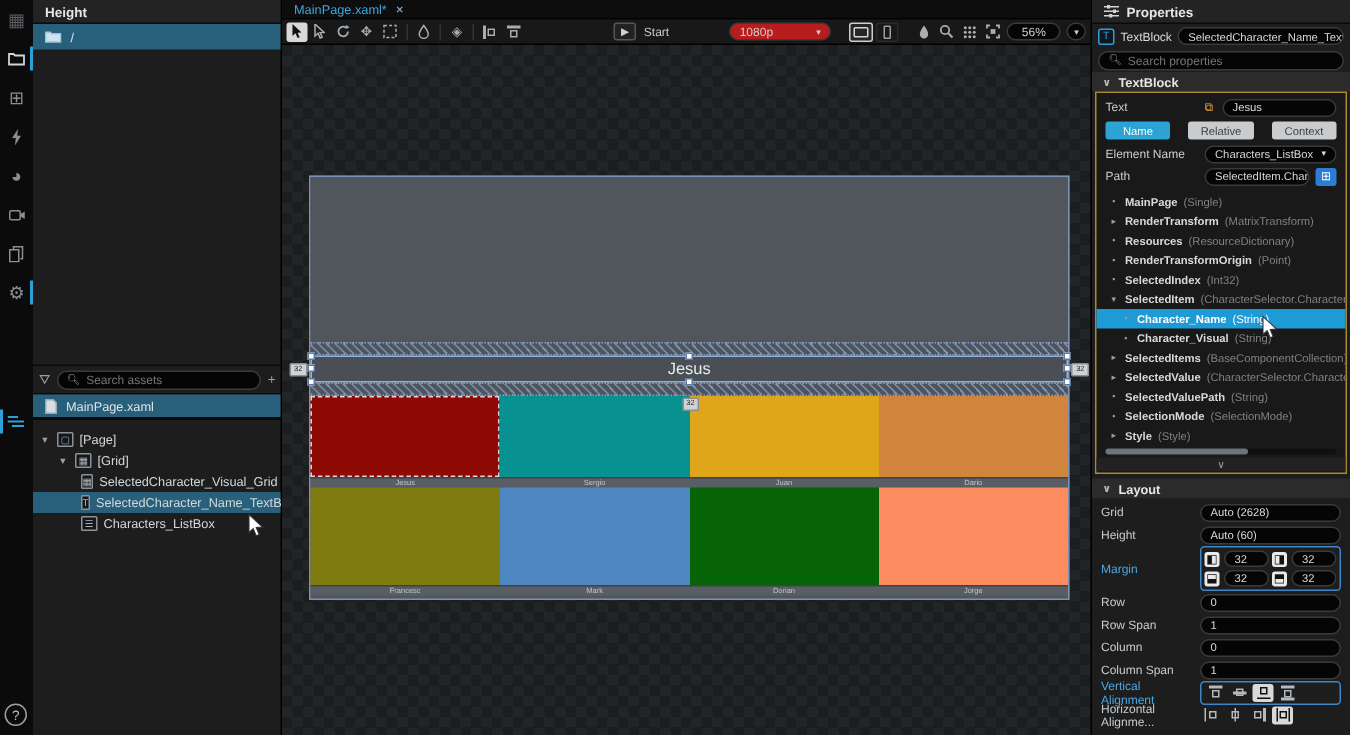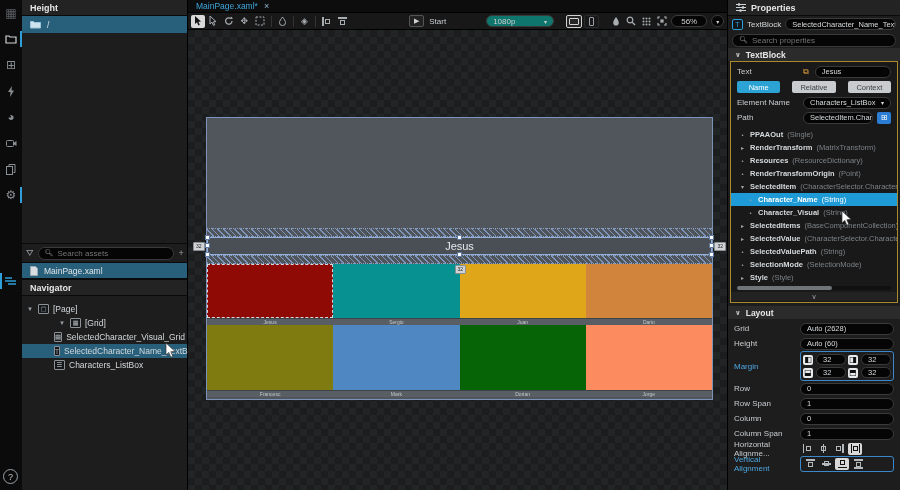--- a/index.html
+++ b/index.html
@@ -35,21 +35,21 @@
   .tabbar{height:13px;background:#0d0d0d;display:flex;align-items:center;padding:0 8px;gap:6px;border-bottom:1px solid #000;}
   .tabname{font-size:8.5px;color:#3fa7dc;}
   .tabclose{font-size:9px;color:#8fb9d2;}
   .toolbar{height:17px;background:#181818;border-bottom:1px solid #000;display:flex;align-items:center;padding:0 3px;gap:2px;font-size:9px;}
   .tbtn{width:15px;height:13px;display:flex;align-items:center;justify-content:center;color:#a8adb2;border-radius:2px;font-size:9px;}
   .tbtn.active{background:#d9d9d9;color:#111;}
   .tsep{width:1px;height:11px;background:#333;margin:0 2px;}
   .startgrp{display:flex;align-items:center;gap:5px;margin-left:58px;}
   .startbtn{width:15px;height:12px;border:1px solid #555;border-radius:2px;display:flex;align-items:center;justify-content:center;color:#cfd3d6;font-size:7px;background:#222;}
   .start-label{font-size:8px;color:#c8ccd0;}
-  .res-pill{margin-left:38px;width:74px;height:12px;background:#0f766e;border:1px solid #3a3a3a;border-radius:6px;display:flex;align-items:center;justify-content:space-between;padding:0 6px;font-size:8px;color:#cfcfcf;gap:28px;}
+  .res-pill{margin-left:38px;width:74px;height:12px;background:#b91c1c;border:1px solid #3a3a3a;border-radius:6px;display:flex;align-items:center;justify-content:space-between;padding:0 6px;font-size:8px;color:#cfcfcf;gap:28px;}
   .devbtn{width:17px;height:13px;border:1px solid #2a2a2a;border-radius:2px;display:flex;align-items:center;justify-content:center;}
   .devbtn.active{border-color:#cfcfcf;background:#262626;}
   .screen{width:10px;height:7px;border:1px solid #d5d5d5;border-radius:1px;}
   .phone{width:5px;height:9px;border:1px solid #9aa0a5;border-radius:1px;}
   .zoom-pill{width:40px;height:12px;background:#050505;border:1px solid #3a3a3a;border-radius:6px;display:flex;align-items:center;justify-content:center;font-size:8px;color:#cfcfcf;}
   .zcaret{width:14px;height:12px;background:#050505;border:1px solid #3a3a3a;border-radius:6px;display:flex;align-items:center;justify-content:center;font-size:6px;color:#cfcfcf;margin-left:2px;}
 
   .canvas{position:relative;height:460px;background:
      repeating-conic-gradient(#222526 0% 25%, #1b1d1e 0% 50%);
      background-size:14px 14px;overflow:hidden;}
@@ -180,28 +180,27 @@
         <span class="mini">+</span>
       </div>
       <div class="asrow rowsel" style="height:15px;">
         <svg width="8" height="10" viewBox="0 0 8 10">
             <path d="M0.5 0.5 h5 l2 2 v7 h-7 z" fill="#d7dde2" stroke="#9aa8b2"></path>
           </svg>
         <span>MainPage.xaml</span>
       </div>
     </div>
     <div class="navigator">
-      <div class="phead">Navigator</div>
       <div class="tree">
         <div class="trow">
           <span class="caret">▾</span>
           <span class="ticon">▢</span>
           <span>[Page]</span>
         </div>
-        <div class="trow" style="padding-left:16px;margin-left:20px;">
+        <div class="trow" style="padding-left:16px;">
           <span class="caret">▾</span>
           <span class="ticon">▦</span>
           <span>[Grid]</span>
         </div>
         <div class="trow" style="padding-left:32px;">
           <span class="ticon">▦</span>
           <span>SelectedCharacter_Visual_Grid</span>
         </div>
         <div class="trow rowsel" style="padding-left:32px;">
           <span class="ticon">T</span>
@@ -405,37 +404,42 @@
         </span>
       </div>
       <div class="frow">
         <span class="flabel">Path</span>
         <span class="pill">SelectedItem.Character</span>
         <span class="gridbtn">⊞</span>
       </div>
       <div class="plist">
         <div class="prow">
             <span class="exp">•</span>
-            <span class="pname">PPAAOut</span>
+            <span class="pname">MainPage</span>
             <span class="ptype">(Single)</span>
           </div>
         <div class="prow">
             <span class="exp">▸</span>
             <span class="pname">RenderTransform</span>
             <span class="ptype">(MatrixTransform)</span>
           </div>
         <div class="prow">
             <span class="exp">•</span>
             <span class="pname">Resources</span>
             <span class="ptype">(ResourceDictionary)</span>
           </div>
         <div class="prow">
             <span class="exp">•</span>
             <span class="pname">RenderTransformOrigin</span>
             <span class="ptype">(Point)</span>
+          </div>
+        <div class="prow">
+            <span class="exp">•</span>
+            <span class="pname">SelectedIndex</span>
+            <span class="ptype">(Int32)</span>
           </div>
         <div class="prow">
             <span class="exp">▾</span>
             <span class="pname">SelectedItem</span>
             <span class="ptype">(CharacterSelector.Character_ViewM</span>
           </div>
         <div class="prow ind psel">
             <span class="exp">•</span>
             <span class="pname">Character_Name</span>
             <span class="ptype">(String)</span>
@@ -520,20 +524,49 @@
     </div>
     <div class="frow">
       <span class="flabel">Column</span>
       <span class="pill">0</span>
     </div>
     <div class="frow">
       <span class="flabel">Column Span</span>
       <span class="pill">1</span>
     </div>
     <div class="frow">
+      <span class="flabel blue">Vertical Alignment</span>
+      <span class="valbox">
+        <span class="albtn">
+            <span class="ai l vert">
+              <i></i>
+              <span class="bx"></span>
+            </span>
+          </span>
+        <span class="albtn">
+            <span class="ai c vert">
+              <i></i>
+              <span class="bx"></span>
+            </span>
+          </span>
+        <span class="albtn on">
+            <span class="ai r vert">
+              <i></i>
+              <span class="bx"></span>
+            </span>
+          </span>
+        <span class="albtn">
+            <span class="ai s vert">
+              <i></i>
+              <span class="bx"></span>
+            </span>
+          </span>
+      </span>
+    </div>
+    <div class="frow">
       <span class="flabel">Horizontal Alignme...</span>
       <span class="alignbtns">
         <span class="albtn">
             <span class="ai l">
               <i></i>
               <span class="bx"></span>
             </span>
           </span>
         <span class="albtn">
             <span class="ai c">
@@ -542,49 +575,20 @@
             </span>
           </span>
         <span class="albtn">
             <span class="ai r">
               <i></i>
               <span class="bx"></span>
             </span>
           </span>
         <span class="albtn on">
             <span class="ai s">
-              <i></i>
-              <span class="bx"></span>
-            </span>
-          </span>
-      </span>
-    </div>
-    <div class="frow">
-      <span class="flabel blue">Vertical Alignment</span>
-      <span class="valbox">
-        <span class="albtn">
-            <span class="ai l vert">
-              <i></i>
-              <span class="bx"></span>
-            </span>
-          </span>
-        <span class="albtn">
-            <span class="ai c vert">
-              <i></i>
-              <span class="bx"></span>
-            </span>
-          </span>
-        <span class="albtn on">
-            <span class="ai r vert">
-              <i></i>
-              <span class="bx"></span>
-            </span>
-          </span>
-        <span class="albtn">
-            <span class="ai s vert">
               <i></i>
               <span class="bx"></span>
             </span>
           </span>
       </span>
     </div>
   </div>
 
   <svg class="cursor" style="left:841px;top:210px;" width="12" height="17" viewBox="0 0 12 17">
       <path d="M1 1 L1 13 L3.8 10.4 L5.8 15.2 L7.8 14.3 L5.8 9.7 L10 9.4 Z" fill="#fff" stroke="#333" stroke-width="0.7"></path>

